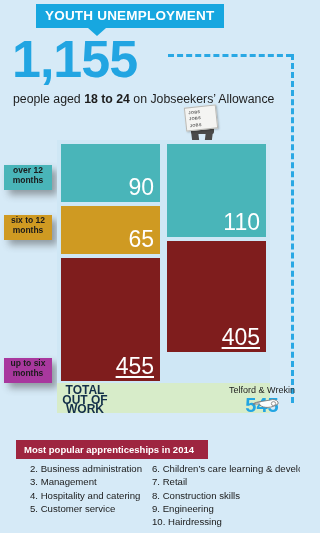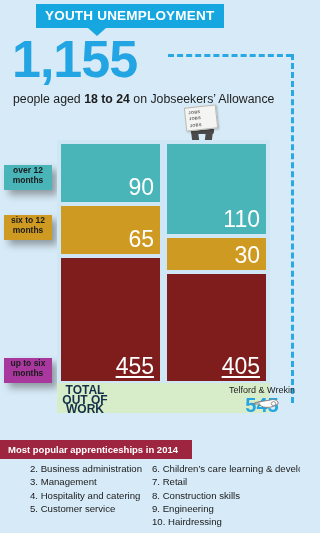--- a/index.html
+++ b/index.html
@@ -128,21 +128,21 @@
     display:block;font-style:normal;font-size:4px;font-weight:bold;
     color:#555;margin:1.5px 0 0 3px;letter-spacing:.3px;
   }
 
   
   .hand{position:absolute;left:252px;top:396px;width:28px;height:16px;}
   .hand svg{display:block;}
 
   
   .appr-banner{
-    position:absolute;left:0;top:440px;
+    position:absolute;left:16px;top:440px;
     background:#9e2540;color:#ffffff;
     font-size:9.5px;font-weight:bold;
     padding:4px 14px 4px 8px;
     display:inline-block;
   }
   .appr-list{
     position:absolute;left:0;top:462px;width:300px;height:68px;
   }
   .appr-col{position:absolute;top:0;font-size:9.6px;line-height:13.3px;color:#1a1a1a;}
   .ac-1{left:30px;}
@@ -200,23 +200,20 @@
       </div>
       <div class="bar purple" style="height:127px">
         <span>455</span>
       </div>
     </div>
 
     <div class="col col-b">
       <div class="bar teal" style="height:93px">
         <span>110</span>
       </div>
-      <div class="bar gold" style="height:33px">
-        <span>30</span>
-      </div>
       <div class="bar purple" style="height:111px">
         <span>405</span>
       </div>
     </div>
 
   </div>
 
   <div class="totals">
     <div class="tcell tlabel">
       <div>TOTAL</div>

